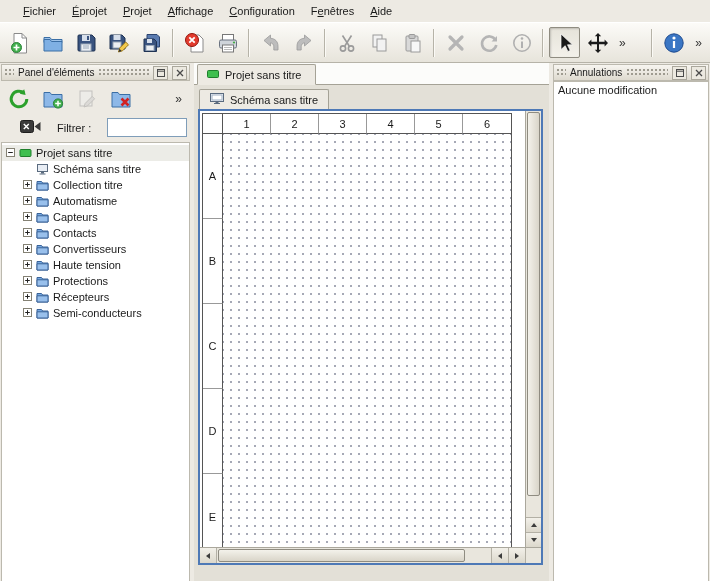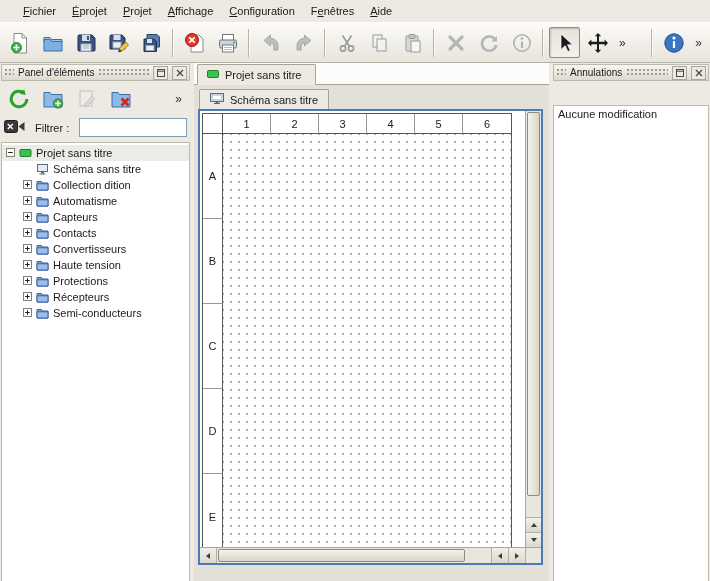--- a/index.html
+++ b/index.html
@@ -34,21 +34,21 @@
   .dock-title { height:17px; flex:none; display:flex; align-items:center; gap:4px; padding:0 2px; font-size:10px;
                 background:linear-gradient(#F7F5F0,#DEDACF); border:1px solid #BCB9AE; }
   .grip-sm { width:10px; height:9px; flex:none; background:radial-gradient(#9E9B90 1px,transparent 1.2px); background-size:4px 4px; }
   .grip-fill { flex:1; height:9px; background:radial-gradient(#9E9B90 1px,transparent 1.2px); background-size:4px 4px; }
   .dock-btn { width:15px; height:14px; flex:none; display:flex; align-items:center; justify-content:center;
               background:#ECE9E0; border:1px solid #AAA79C; }
 
   
   .epanel-toolbar { height:36px; flex:none; display:flex; align-items:center; gap:6px; padding:2px 4px; }
   .ebtn { width:28px; height:28px; display:flex; align-items:center; justify-content:center; border:1px solid transparent; border-radius:2px; }
-  .filter-row { height:25px; flex:none; display:flex; align-items:center; gap:10px; padding:0 3px 4px 3px; }
+  .filter-row { height:25px; flex:none; display:flex; align-items:center; gap:16px; padding:0 3px 4px 3px;margin-left:16px; }
   .filter-input { flex:1; min-width:0; height:19px; border:1px solid #7F9DB9; background:#fff; font:inherit; padding:1px 3px; }
   .tree { flex:1; min-height:0; background:#fff; border:1px solid #BCB9AE; border-bottom:none; padding-top:2px; overflow:hidden; }
   .trow { height:16px; display:flex; align-items:center; gap:4px; padding-left:4px; white-space:nowrap; }
   .trow.child { padding-left:21px; }
   .band { background:#ECECE7; }
   .slot { width:9px; height:9px; flex:none; }
   .ticon { flex:none; display:flex; }
 
   
   .center { flex:1; min-width:0; display:flex; flex-direction:column; }
@@ -82,21 +82,21 @@
   .hbtn.bl { border-left:1px solid #B3B0A5; border-right:none; }
   .htrack { flex:1; position:relative; margin:1px 0; }
   .hthumb { position:absolute; top:0; bottom:0; left:1px; width:90%; background:linear-gradient(#F4F2EB,#D9D5C9); border:1px solid #8F8C81; border-radius:2px; }
   .hcorner { width:16px; flex:none; border-left:1px solid #B3B0A5; }
   .t-up   { width:0; height:0; border-left:3.5px solid transparent; border-right:3.5px solid transparent; border-bottom:4.5px solid #3C3C3C; }
   .t-down { width:0; height:0; border-left:3.5px solid transparent; border-right:3.5px solid transparent; border-top:4.5px solid #3C3C3C; }
   .t-left { width:0; height:0; border-top:3.5px solid transparent; border-bottom:3.5px solid transparent; border-right:4.5px solid #3C3C3C; }
   .t-right{ width:0; height:0; border-top:3.5px solid transparent; border-bottom:3.5px solid transparent; border-left:4.5px solid #3C3C3C; }
 
   
-  .undo-list { flex:1; min-height:0; background:#fff; border:1px solid #BCB9AE; border-bottom:none;margin-top:24px; }
+  .undo-list { flex:1; min-height:0; background:#fff; border:1px solid #BCB9AE; border-bottom:none; }
   .undo-item { padding:2px 4px; }
 </style>
 </head>
 <body>
 
 <div class="app">
 
   <div class="menubar">
     <div class="menu-item"><span></span><span class="accel">F</span><span>ichier</span></div>
     <div class="menu-item"><span></span><span class="accel">É</span><span>projet</span></div>
@@ -369,21 +369,21 @@
           <span><svg width="9" height="9">
                 <rect x="0.5" y="0.5" width="8" height="8" fill="#fff" stroke="#848174"></rect>
                 <path d="M2.2 4.5h4.6M4.5 2.2v4.6" stroke="#222"></path>
               </svg></span>
           <span class="ticon">
               <svg width="13" height="12">
                 <path d="M1 2.5h4.5l1.2 1.5H12v7H1z" fill="#76A9E2" stroke="#3A6398"></path>
                 <path d="M1 4.8h11V11H1z" fill="#99C0EC" stroke="#3A6398"></path>
               </svg>
             </span>
-          <span>Collection dition</span>
+          <span>Collection titre</span>
         </div>
         <div class="trow child">
           <span><svg width="9" height="9">
                 <rect x="0.5" y="0.5" width="8" height="8" fill="#fff" stroke="#848174"></rect>
                 <path d="M2.2 4.5h4.6M4.5 2.2v4.6" stroke="#222"></path>
               </svg></span>
           <span class="ticon">
               <svg width="13" height="12">
                 <path d="M1 2.5h4.5l1.2 1.5H12v7H1z" fill="#76A9E2" stroke="#3A6398"></path>
                 <path d="M1 4.8h11V11H1z" fill="#99C0EC" stroke="#3A6398"></path>

